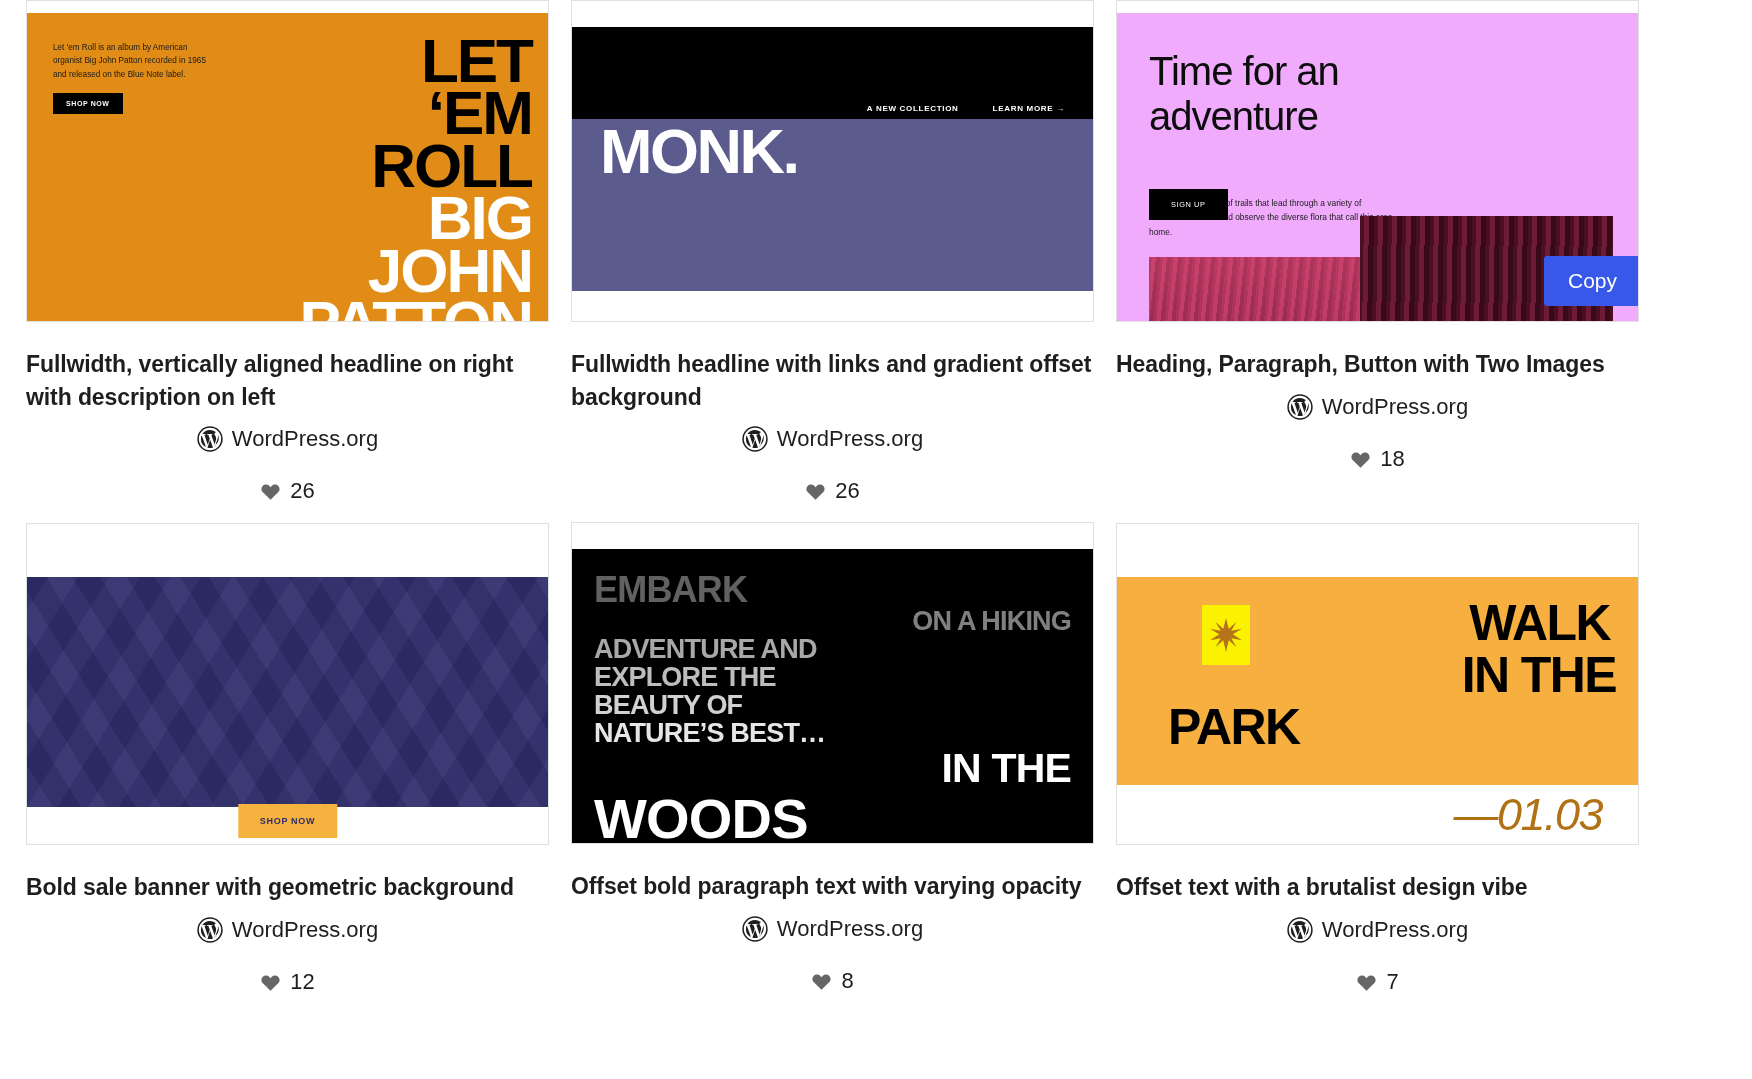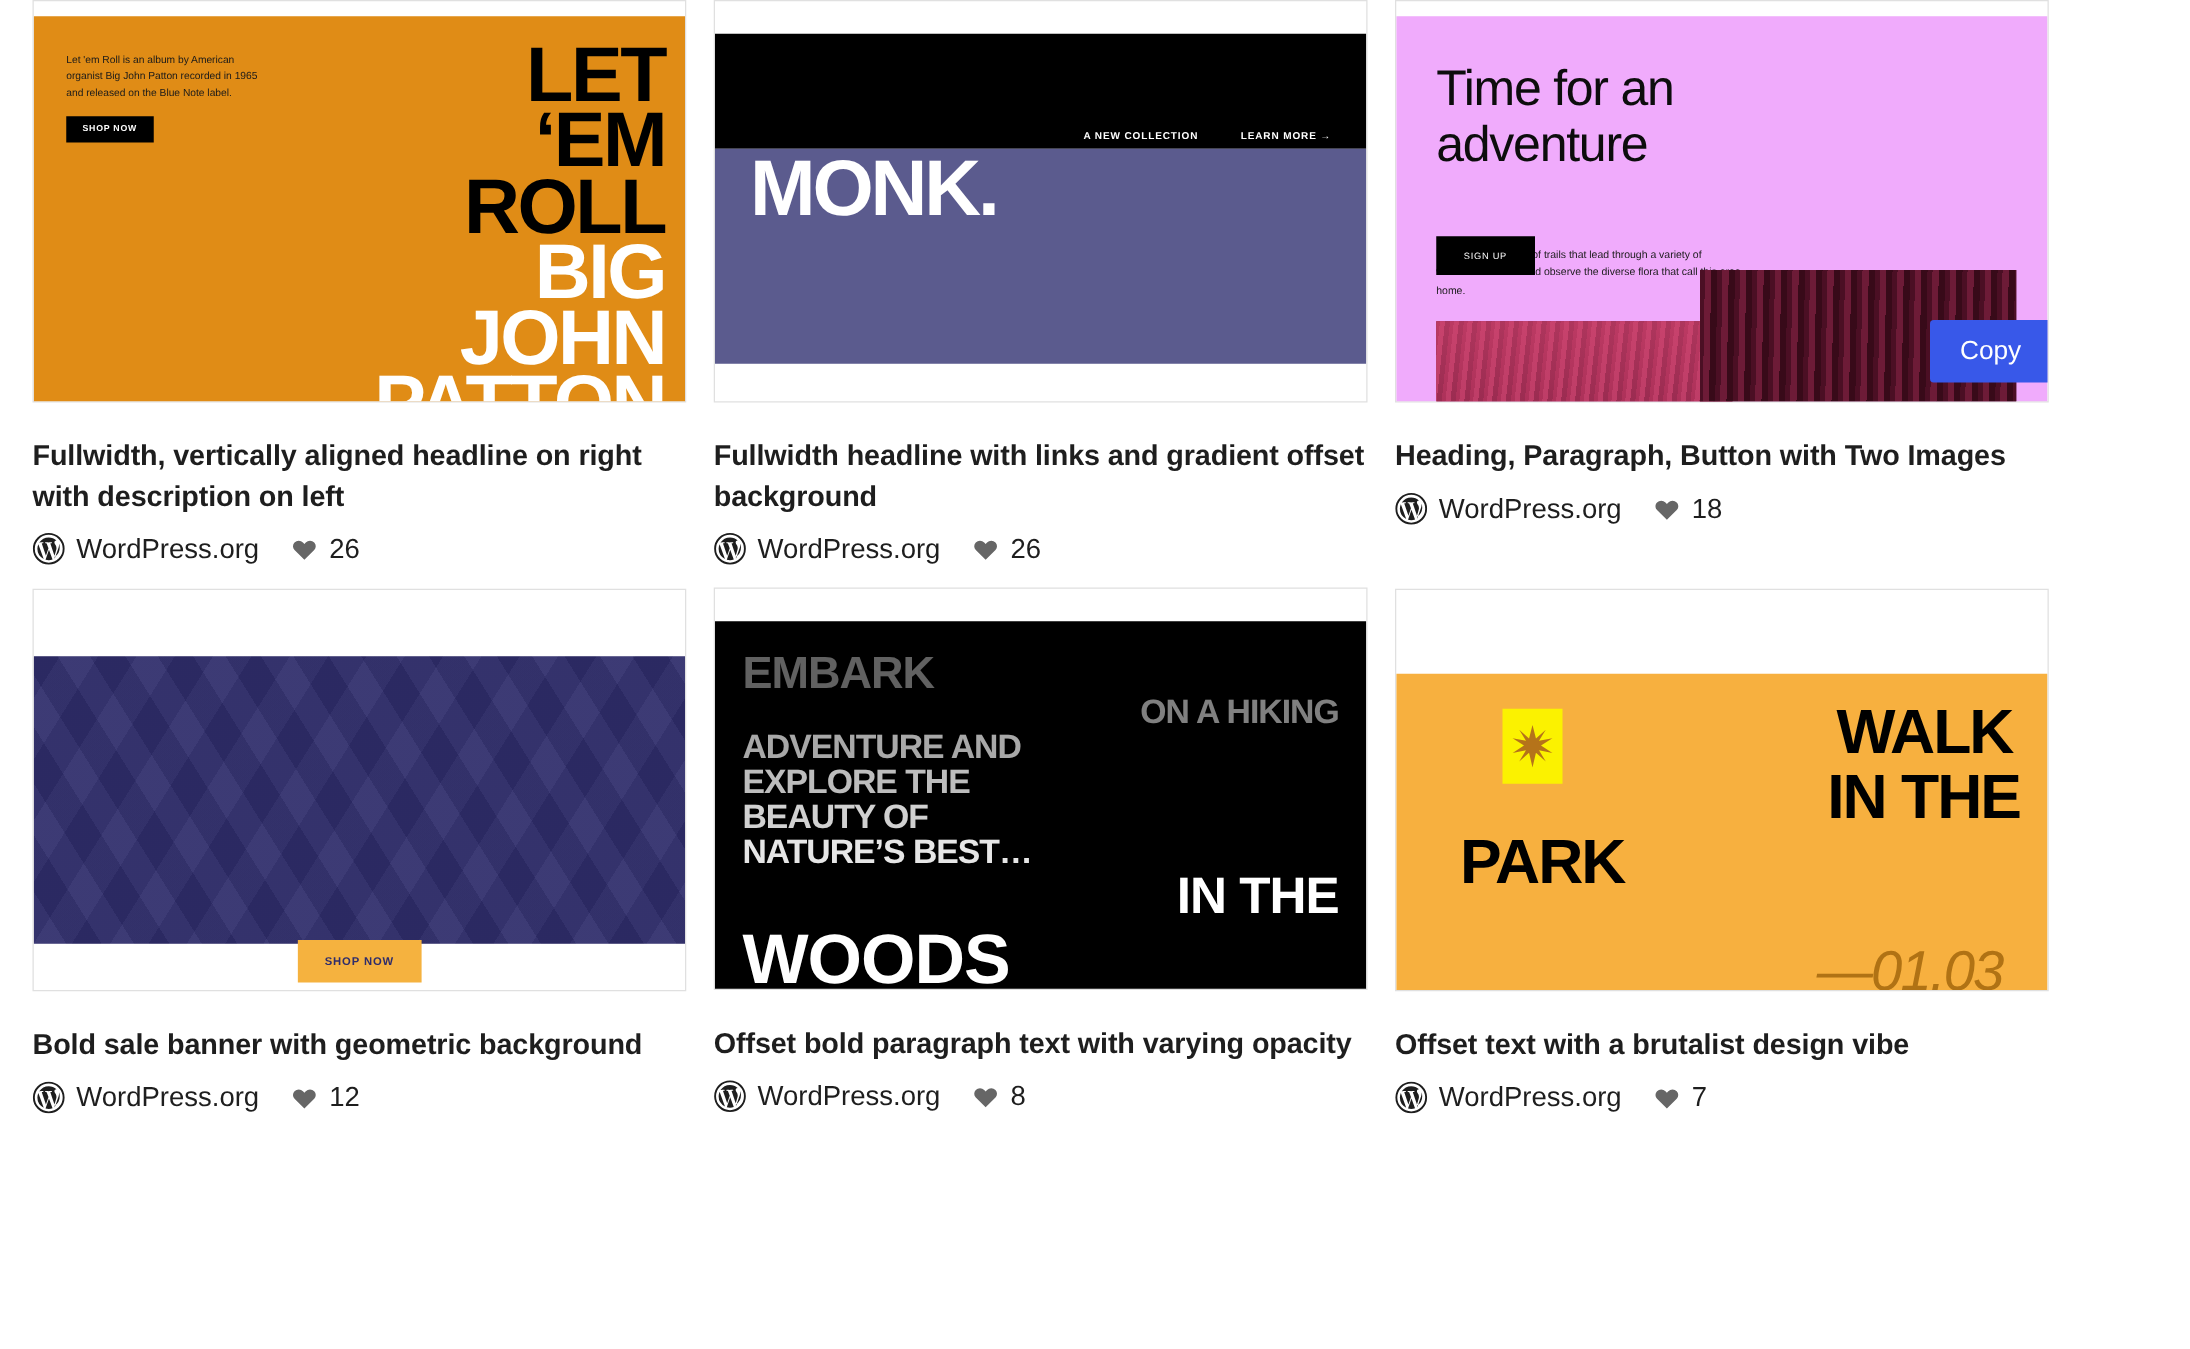--- a/index.html
+++ b/index.html
@@ -37,20 +37,21 @@
     color: #1e1e1e;
     line-height: 1.42;
     letter-spacing: -0.1px;
     margin-top: 26px;
   }
   .card-meta {
     display: flex;
     align-items: center;
     margin-top: 13px;
     gap: 26px;
+    flex-direction: column;
   }
   .meta-author { display: flex; align-items: center; gap: 9px; }
   .wp-icon { width: 26px; height: 26px; flex: none; display: block; }
   .author-name { font-size: 22px; color: #1e1e1e; }
   .meta-likes { display: flex; align-items: center; gap: 9px; }
   .heart { width: 21px; height: 20px; display: block; }
   .like-count { font-size: 22px; color: #1e1e1e; }
 
   
   .p1 { background: #e08c16; position: absolute; left: 0; top: 12px; right: 0; bottom: -40px; }
@@ -145,21 +146,21 @@
   .p5-text .l1 { display: block; color: rgba(255,255,255,0.38); }
   .p5-text .l2 { display: block; color: rgba(255,255,255,0.50); text-align: right; font-size: 27px; }
   .p5-text .l3 { display: block; color: rgba(255,255,255,0.66); font-size: 27px; }
   .p5-text .l4 { display: block; color: rgba(255,255,255,0.74); font-size: 27px; }
   .p5-text .l5 { display: block; color: rgba(255,255,255,0.82); font-size: 27px; }
   .p5-text .l6 { display: block; color: rgba(255,255,255,0.90); font-size: 27px; }
   .p5-text .l7 { display: block; color: #fff; text-align: right; font-size: 41px; }
   .p5-text .l8 { display: block; color: #fff; font-size: 56px; }
 
   
-  .p6 { position: absolute; left: 0; top: 67px; right: 0; height: 256px; background: #f7b03f; }
+  .p6 { position: absolute; left: 0; top: 53px; right: 0; height: 208px; background: #f7b03f; }
   .p6-star {
     position: absolute; left: 85px; top: 28px; width: 48px; height: 60px;
     background: #fbf200; display: flex; align-items: center; justify-content: center;
   }
   .p6-lines {
     position: absolute; left: 0; right: 22px; top: 20px;
     font-size: 50px; font-weight: 700; line-height: 1.04; letter-spacing: -1.6px; color: #000;
   }
   .p6-lines .r1 { display: block; text-align: right; padding-right: 6px; }
   .p6-lines .r2 { display: block; text-align: right; }

